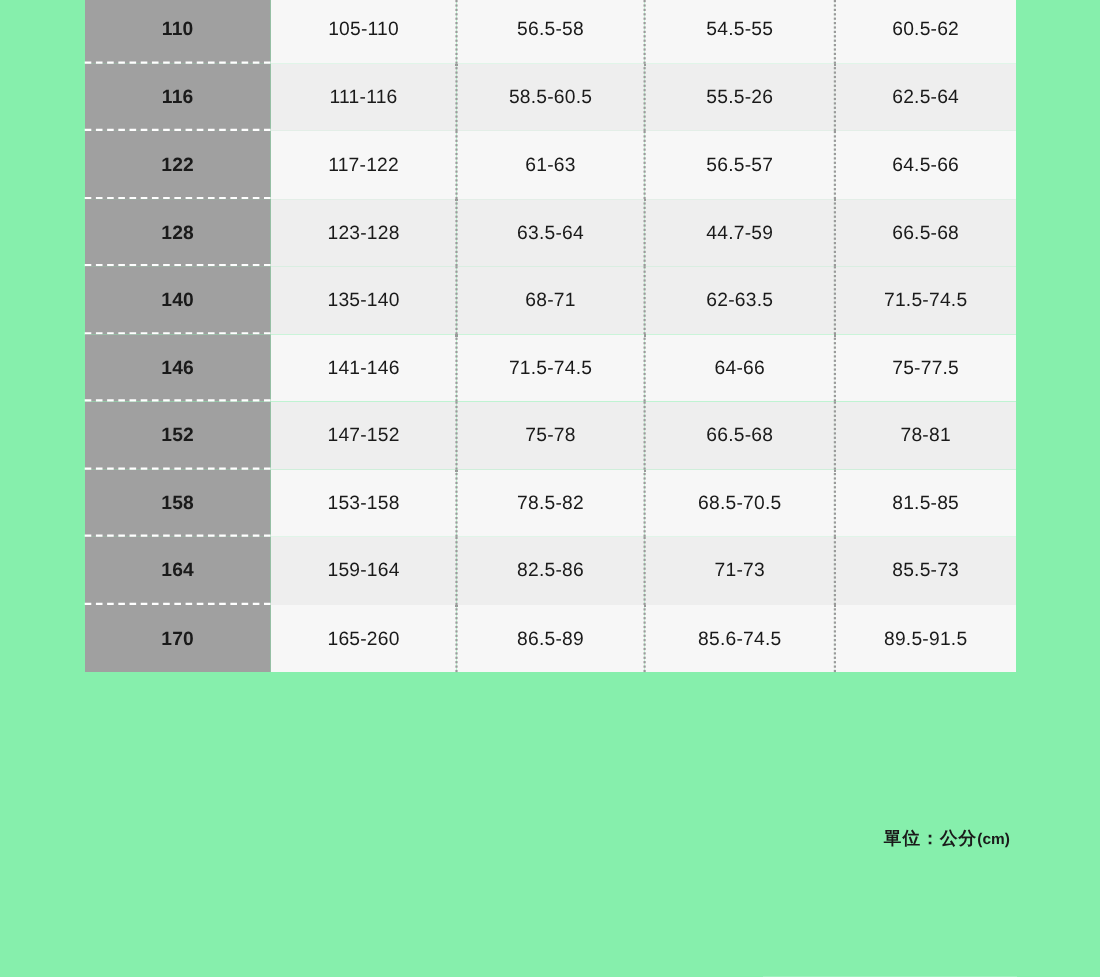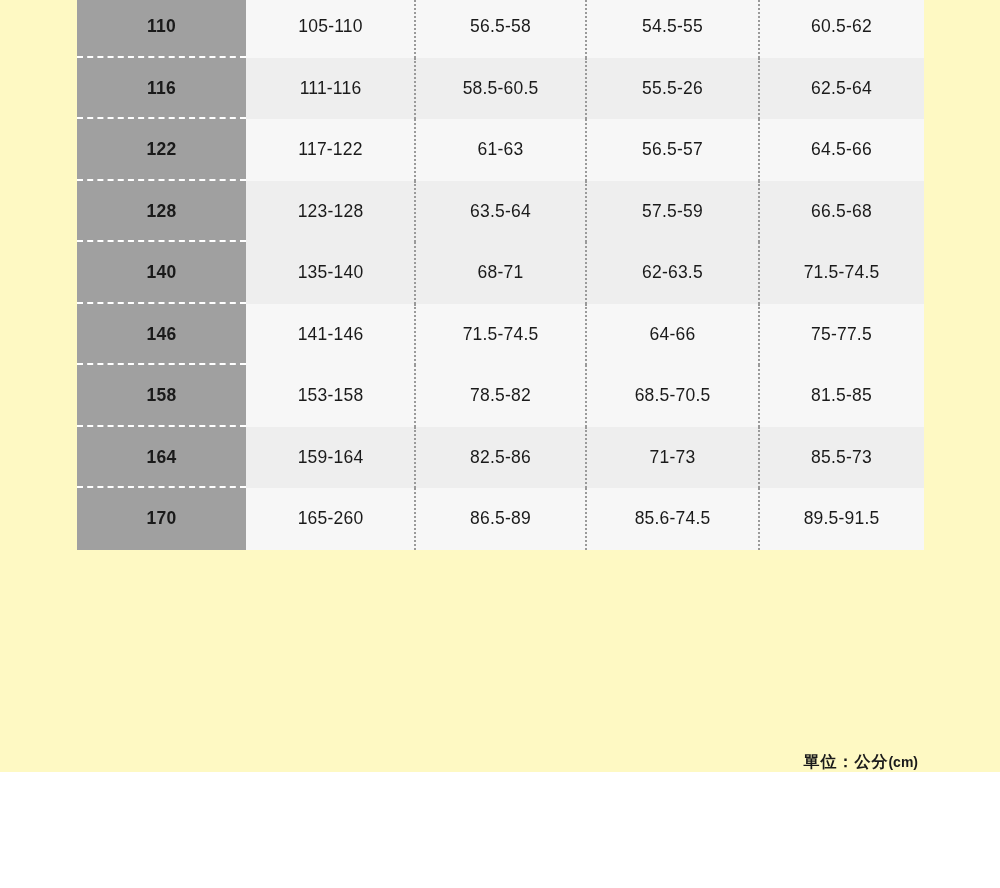--- a/index.html
+++ b/index.html
@@ -12,22 +12,22 @@
     height: 888px;
     font-family: "Liberation Sans", "DejaVu Sans", sans-serif;
     -webkit-font-smoothing: antialiased;
     overflow: hidden;
   }
 
   
   #canvas {
     position: relative;
     width: 1000px;
-    height: 772px;
-    background: #fef9c3;
+    height: 888px;
+    background: #86efac;
   }
 
   
   #size-table {
     position: absolute;
     left: 77px;
     top: -4px;            
     width: 847px;
     border-collapse: collapse;
     table-layout: fixed;
@@ -128,36 +128,43 @@
           <td class="size-cell">122</td>
           <td class="m1">117-122</td>
           <td class="m2">61-63</td>
           <td class="m3">56.5-57</td>
           <td class="m4">64.5-66</td>
         </tr>
         <tr class="even">
           <td class="size-cell">128</td>
           <td class="m1">123-128</td>
           <td class="m2">63.5-64</td>
-          <td class="m3">57.5-59</td>
+          <td class="m3">44.7-59</td>
           <td class="m4">66.5-68</td>
         </tr>
         <tr class="even">
           <td class="size-cell">140</td>
           <td class="m1">135-140</td>
           <td class="m2">68-71</td>
           <td class="m3">62-63.5</td>
           <td class="m4">71.5-74.5</td>
         </tr>
         <tr class="odd">
           <td class="size-cell">146</td>
           <td class="m1">141-146</td>
           <td class="m2">71.5-74.5</td>
           <td class="m3">64-66</td>
           <td class="m4">75-77.5</td>
+        </tr>
+        <tr class="even">
+          <td class="size-cell">152</td>
+          <td class="m1">147-152</td>
+          <td class="m2">75-78</td>
+          <td class="m3">66.5-68</td>
+          <td class="m4">78-81</td>
         </tr>
         <tr class="odd">
           <td class="size-cell">158</td>
           <td class="m1">153-158</td>
           <td class="m2">78.5-82</td>
           <td class="m3">68.5-70.5</td>
           <td class="m4">81.5-85</td>
         </tr>
         <tr class="even">
           <td class="size-cell">164</td>

